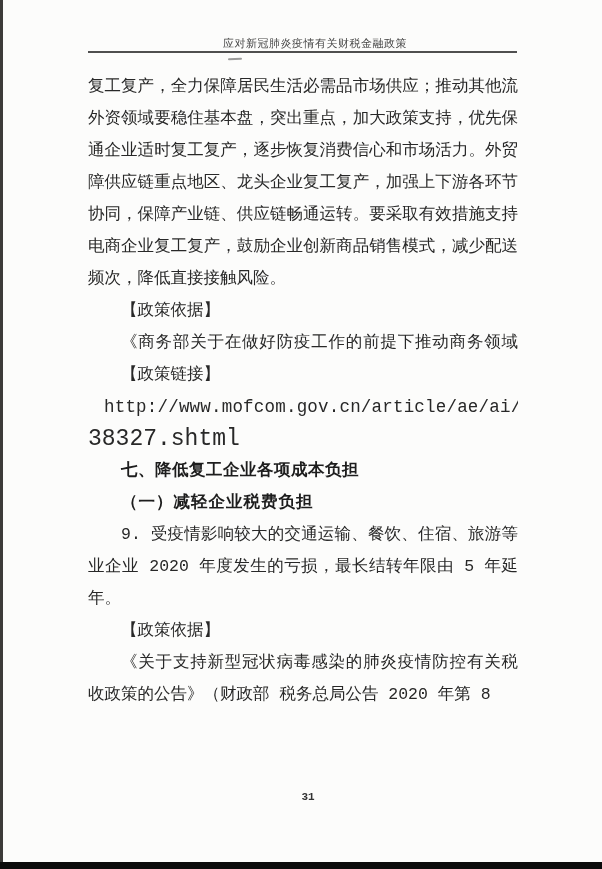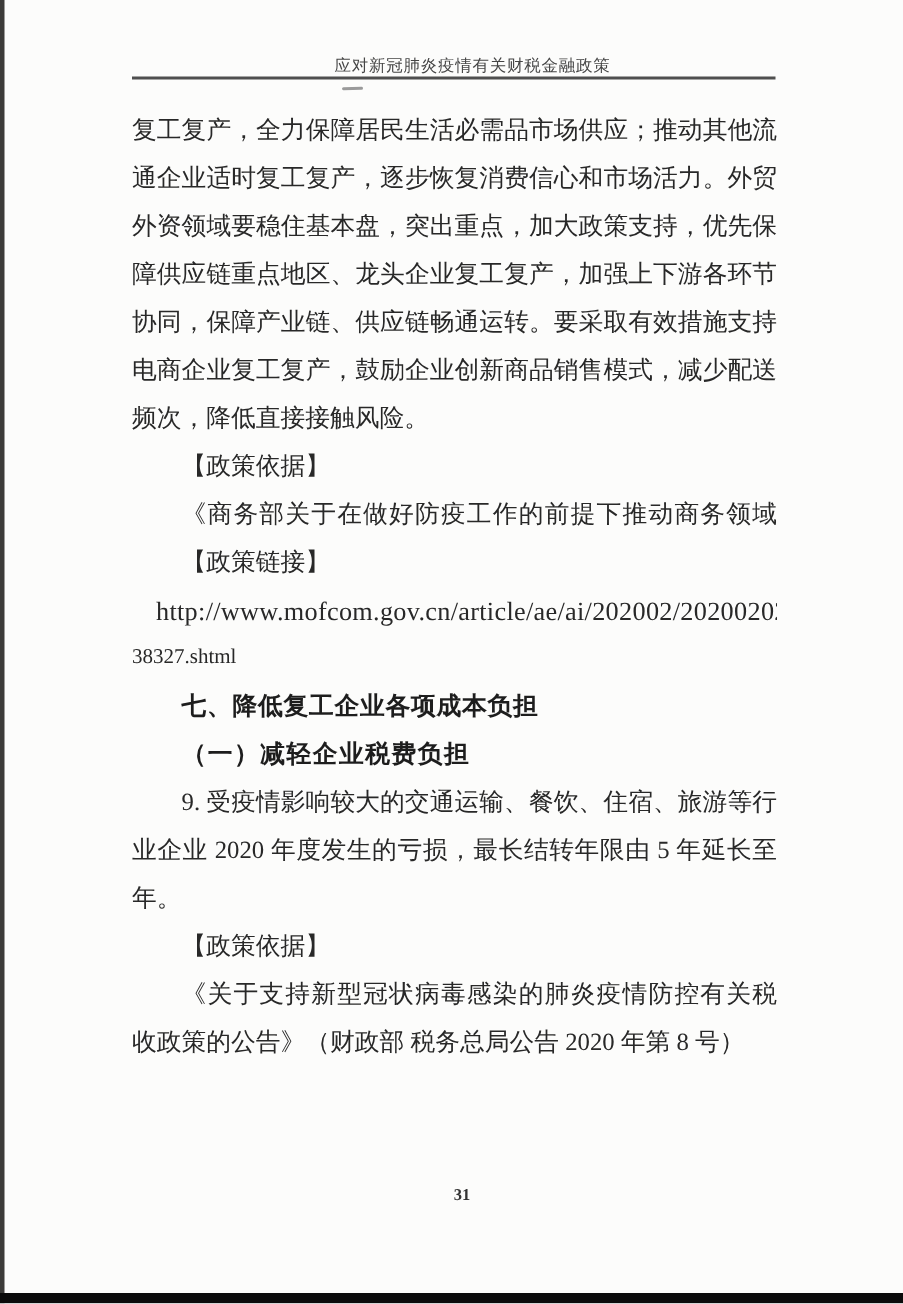--- a/index.html
+++ b/index.html
@@ -1,19 +1,19 @@
 <!DOCTYPE html>
 <html lang="zh"><head>
 <meta charset="utf-8">
 <style>
   html,body { margin:0; padding:0; background:#e8e8e8; }
   .page {
     position:relative; width:602px; height:869px;
     background:#fcfcfb; overflow:hidden;
-    font-family:Liberation Serif, serif;
+    font-family:Liberation Mono, monospace;
     color:#282828;
   }
   .edge-line {
     position:absolute; left:0; top:0; width:3px; height:869px;
     background:#3c3b39;
   }
   .bottom-bar {
     position:absolute; left:0; top:862px; width:602px; height:7px;
     background:#0b0b0b;
   }
@@ -48,42 +48,42 @@
   }
   .kai {
     font-weight:700; color:#1d1d1d;
     letter-spacing:1px;
   }
   .url {
     font-size:17.5px; white-space:nowrap; text-indent:16px;
     letter-spacing:0.2px;
   }
   .url2 {
-    font-size:14px; white-space:nowrap;
+    font-size:23px; white-space:nowrap;
   }
   .page-number {
     position:absolute; top:791px; left:7px; width:602px;
     text-align:center; font-size:11px; font-weight:600; color:#333333;
   }
 </style>
 </head>
 <body>
 
 <div class="page">
 
   <div class="edge-line"></div>
 
   <div class="header-title">应对新冠肺炎疫情有关财税金融政策</div>
   <div class="header-rule"></div>
   <div class="smudge"></div>
 
   <div class="content">
     <div class="ln full">复工复产，全力保障居民生活必需品市场供应；推动其他流</div>
+    <div class="ln full">外资领域要稳住基本盘，突出重点，加大政策支持，优先保</div>
     <div class="ln full">通企业适时复工复产，逐步恢复消费信心和市场活力。外贸</div>
-    <div class="ln full">外资领域要稳住基本盘，突出重点，加大政策支持，优先保</div>
     <div class="ln full">障供应链重点地区、龙头企业复工复产，加强上下游各环节</div>
     <div class="ln full">协同，保障产业链、供应链畅通运转。要采取有效措施支持</div>
     <div class="ln full">电商企业复工复产，鼓励企业创新商品销售模式，减少配送</div>
     <div class="ln">频次，降低直接接触风险。</div>
     <div class="ln ind2">【政策依据】</div>
     <div class="ln full ind2">《商务部关于在做好防疫工作的前提下推动商务领域</div>
     <div class="ln ind2">【政策链接】</div>
     <div class="ln url">http://www.mofcom.gov.cn/article/ae/ai/202002/202002029</div>
     <div class="ln url2">38327.shtml</div>
     <div class="ln ind2 hei gap-before">七、降低复工企业各项成本负担</div>

